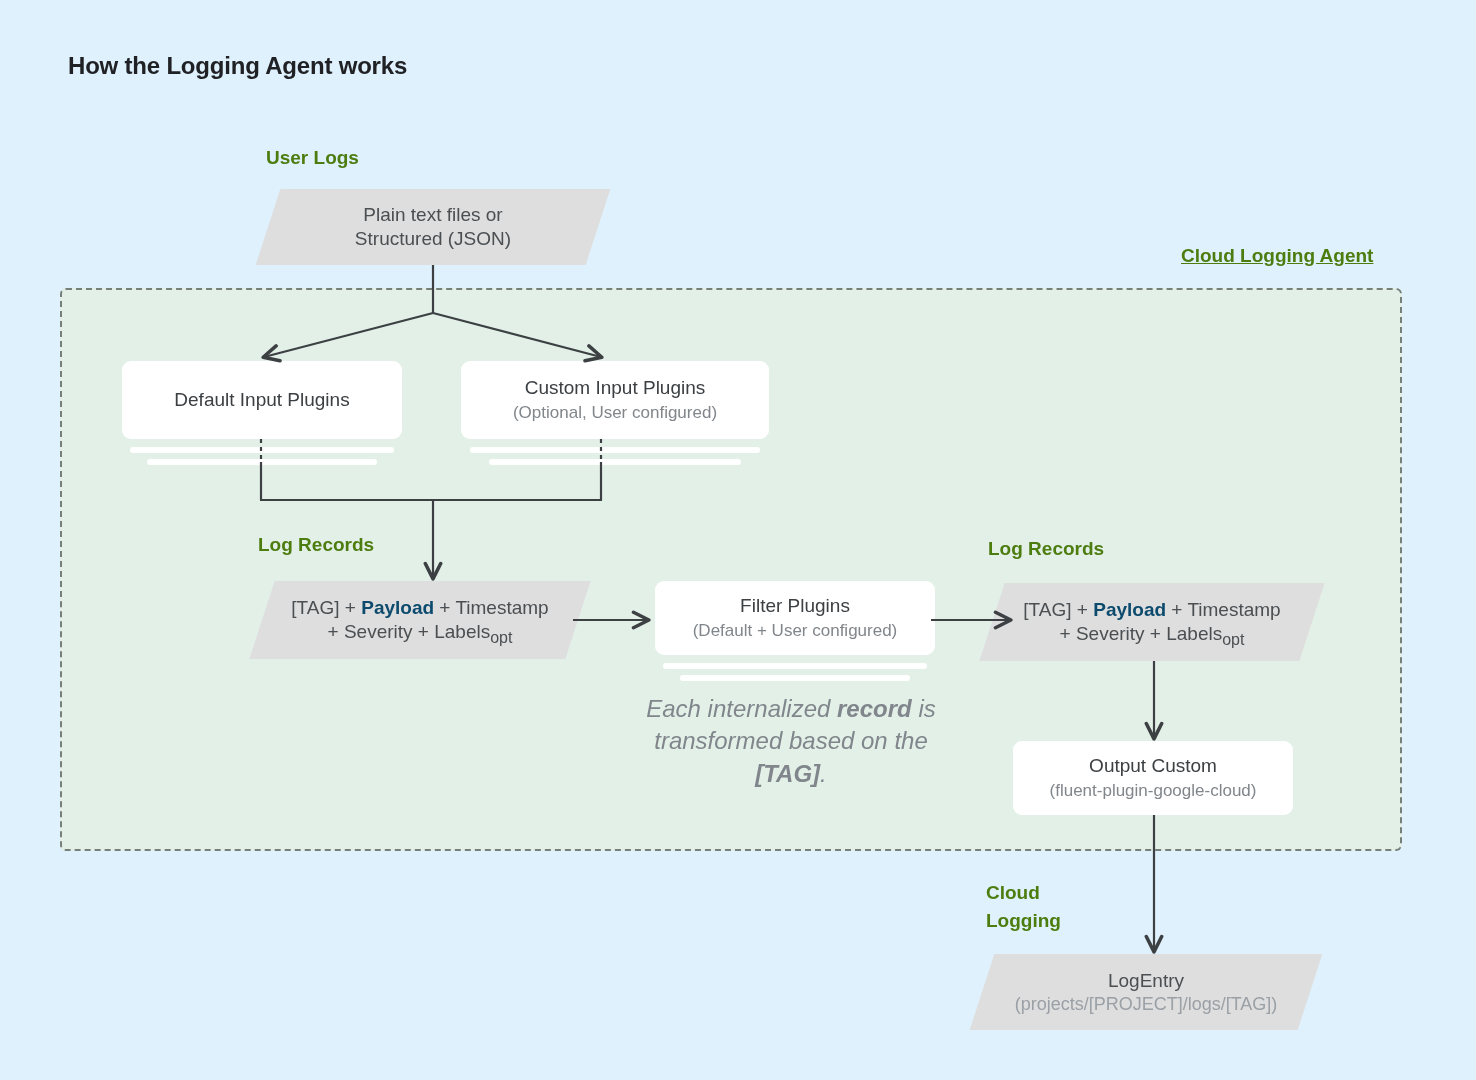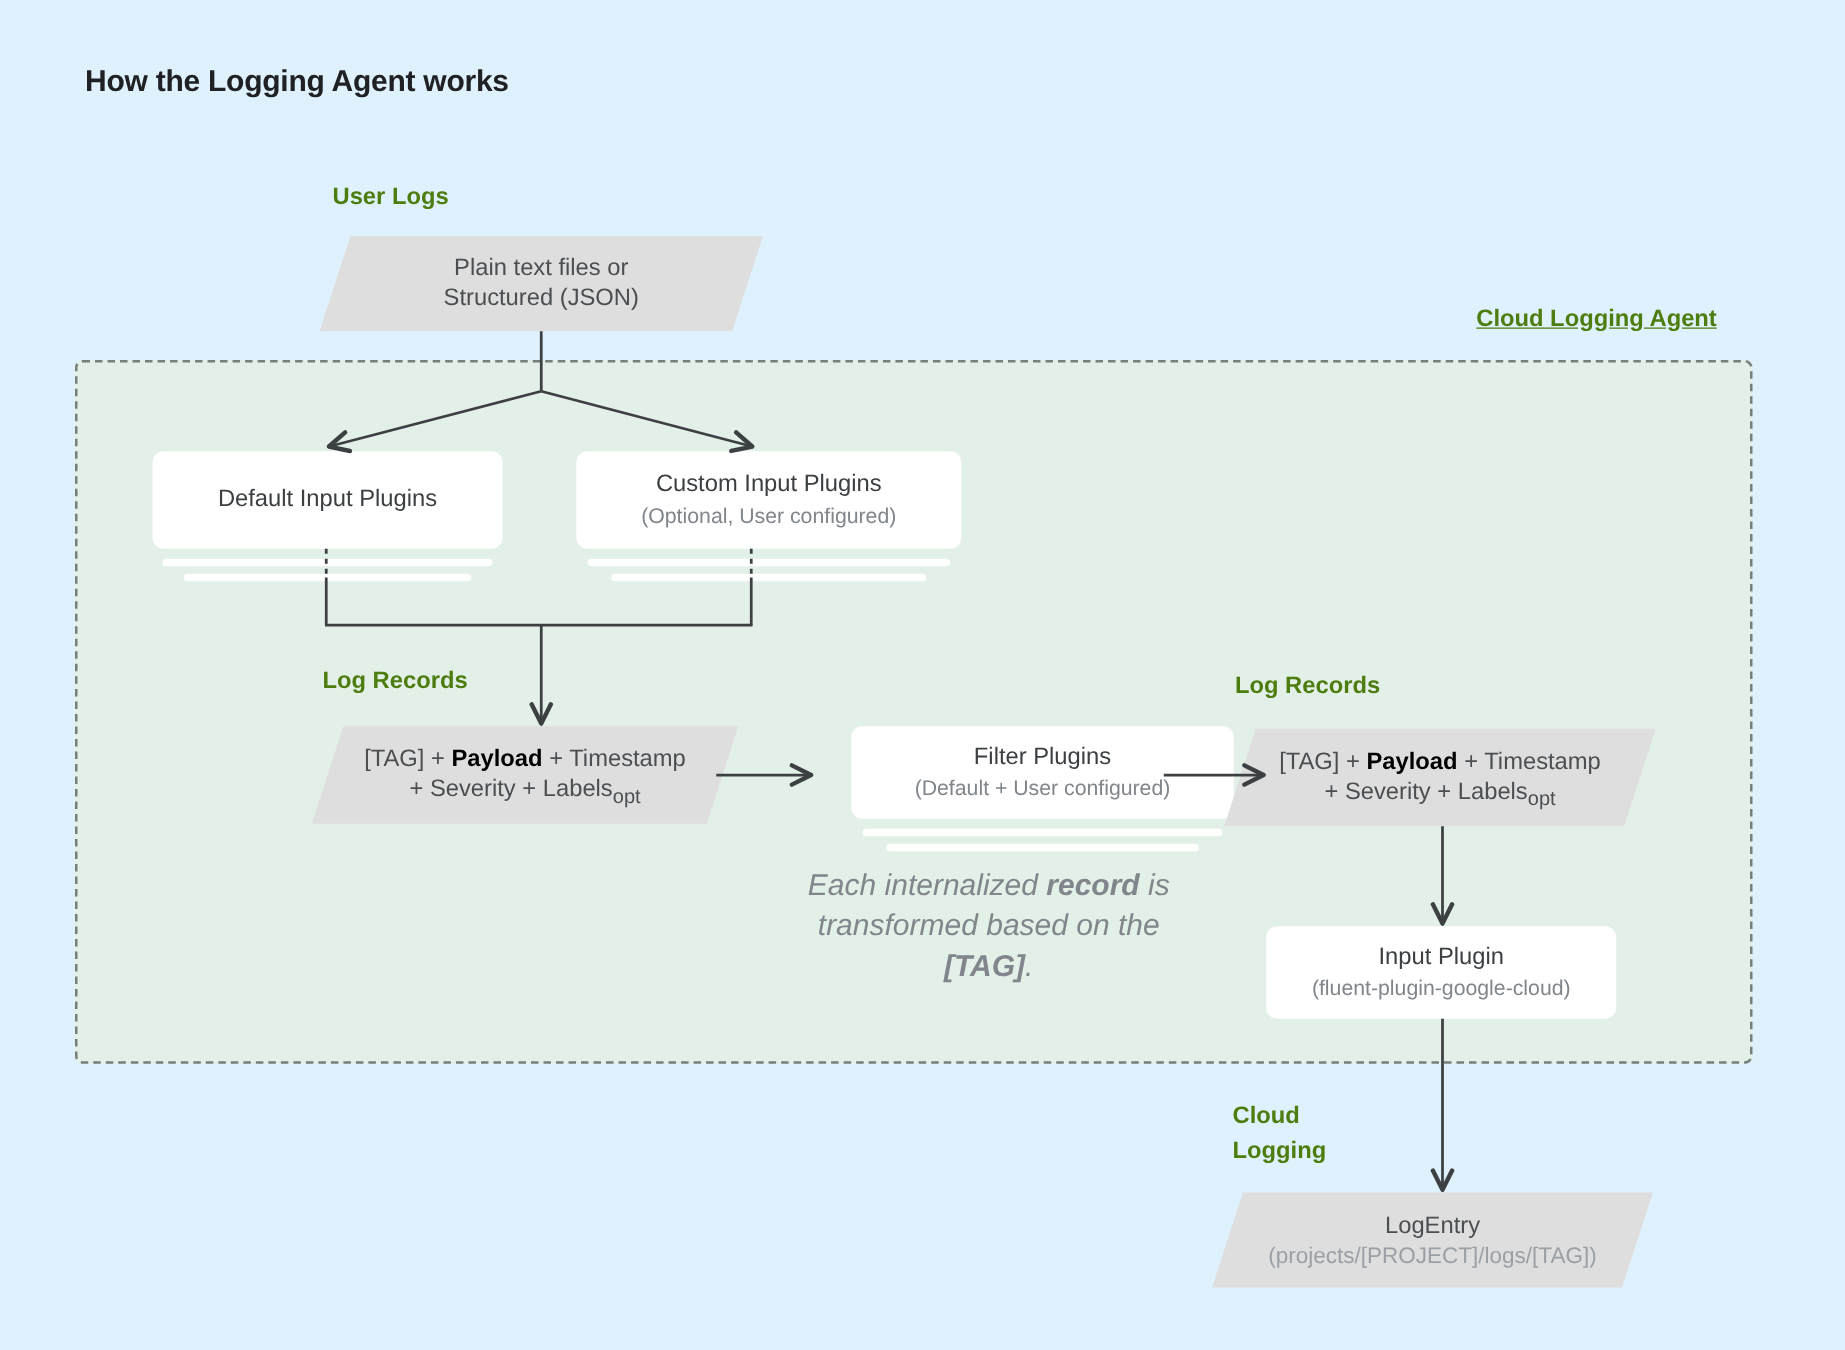--- a/index.html
+++ b/index.html
@@ -90,21 +90,21 @@
     justify-content: center;
     text-align: center;
     color: #4b4f52;
     font-size: 19px;
     line-height: 1.26;
   }
   .para .para-text .small {
     font-size: 18px;
     color: #9aa0a6;
   }
-  b.bold { font-weight: bold; color: #000000; }
+  b.bold { font-weight: bold; color: #0c4a6e; }
   sub.opt {
     font-size: 16px;
     vertical-align: baseline;
     position: relative;
     top: 5px;
   }
 
   
   .card {
     position: absolute;
@@ -204,21 +204,21 @@
   </div>
 
   <div class="para" style="left:262px; top:581px; width:316px; height:78px;">
     <div class="shape"></div>
     <div class="para-text">
       <div><span>[TAG] + </span><b class="bold">Payload</b><span> + Timestamp</span></div>
       <div><span>+ Severity + Labels</span><sub class="opt">opt</sub></div>
     </div>
   </div>
 
-  <div class="card" style="left:681px; top:581px; width:280px; height:74px;padding-left:26px;">
+  <div class="card" style="left:655px; top:581px; width:280px; height:74px;">
     <div class="stack-1"></div>
     <div class="stack-2"></div>
     <div class="card-face">
       <div class="card-title">Filter Plugins</div>
       <div class="card-sub">(Default + User configured)</div>
     </div>
   </div>
 
   <div style="position:absolute; left:641px; top:693px; width:300px; text-align:center;
               font-size:24px; font-style:italic; color:#80868b; line-height:1.35; z-index:6;">
@@ -229,21 +229,21 @@
   <div class="para" style="left:992px; top:583px; width:320px; height:78px;">
     <div class="shape"></div>
     <div class="para-text">
       <div><span>[TAG] + </span><b class="bold">Payload</b><span> + Timestamp</span></div>
       <div><span>+ Severity + Labels</span><sub class="opt">opt</sub></div>
     </div>
   </div>
 
   <div class="card" style="left:1013px; top:741px; width:280px; height:74px;">
     <div class="card-face">
-      <div class="card-title">Input Plugin</div>
+      <div class="card-title">Output Custom</div>
       <div class="card-sub">(fluent-plugin-google-cloud)</div>
     </div>
   </div>
 
   <div class="para" style="left:982px; top:954px; width:328px; height:76px;">
     <div class="shape"></div>
     <div class="para-text">
       <div>LogEntry</div>
       <div class="small">(projects/[PROJECT]/logs/[TAG])</div>
     </div>

